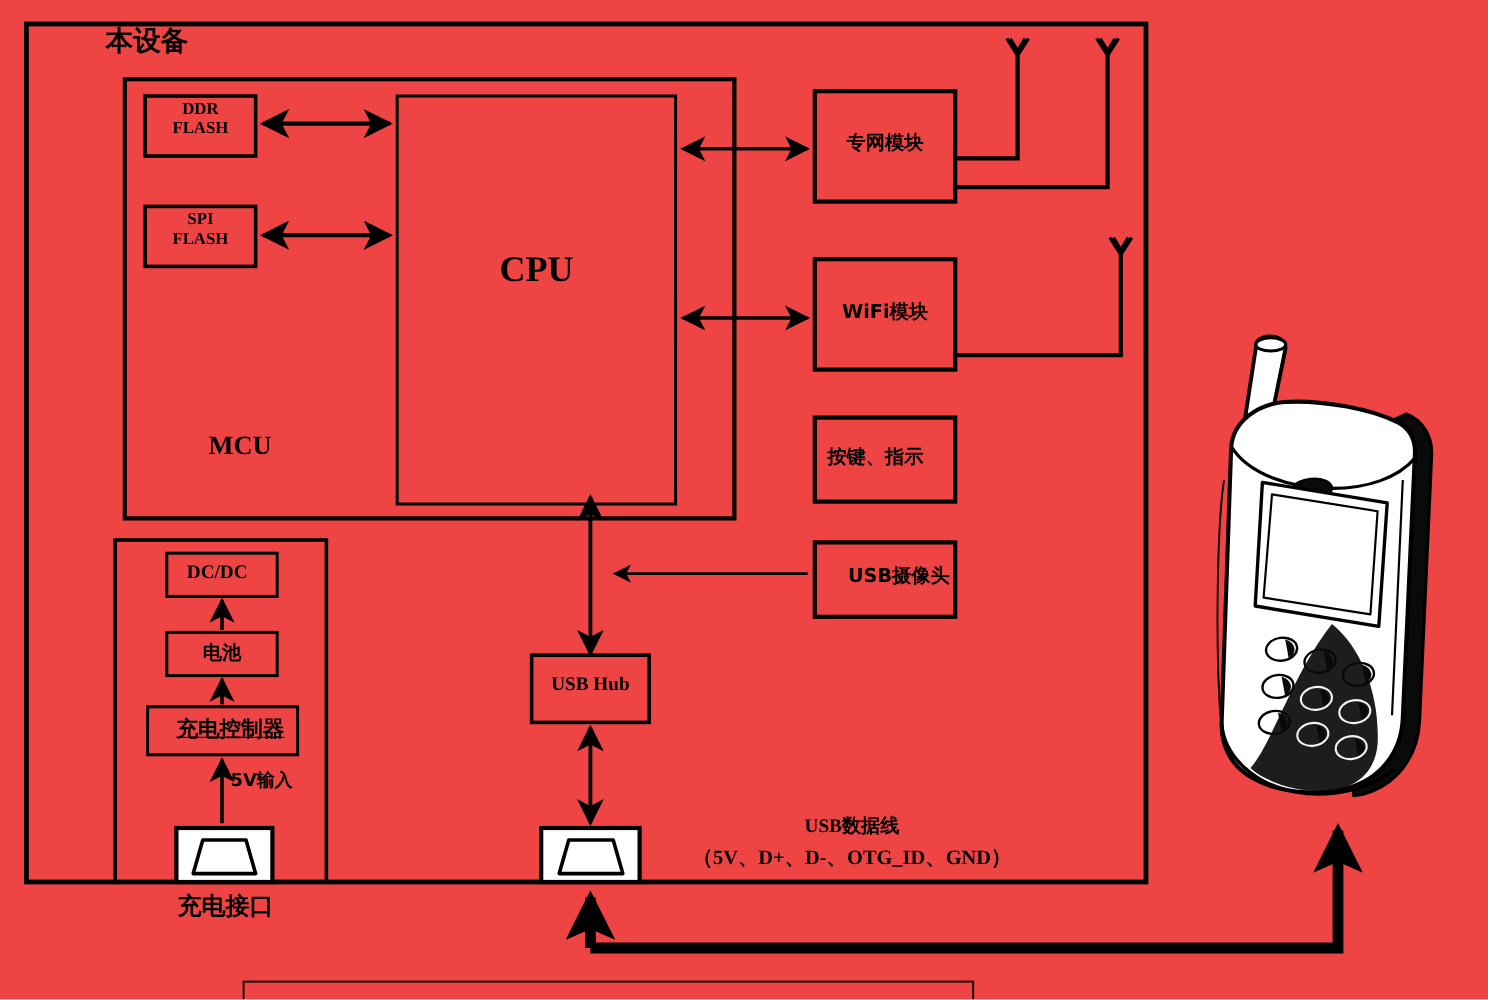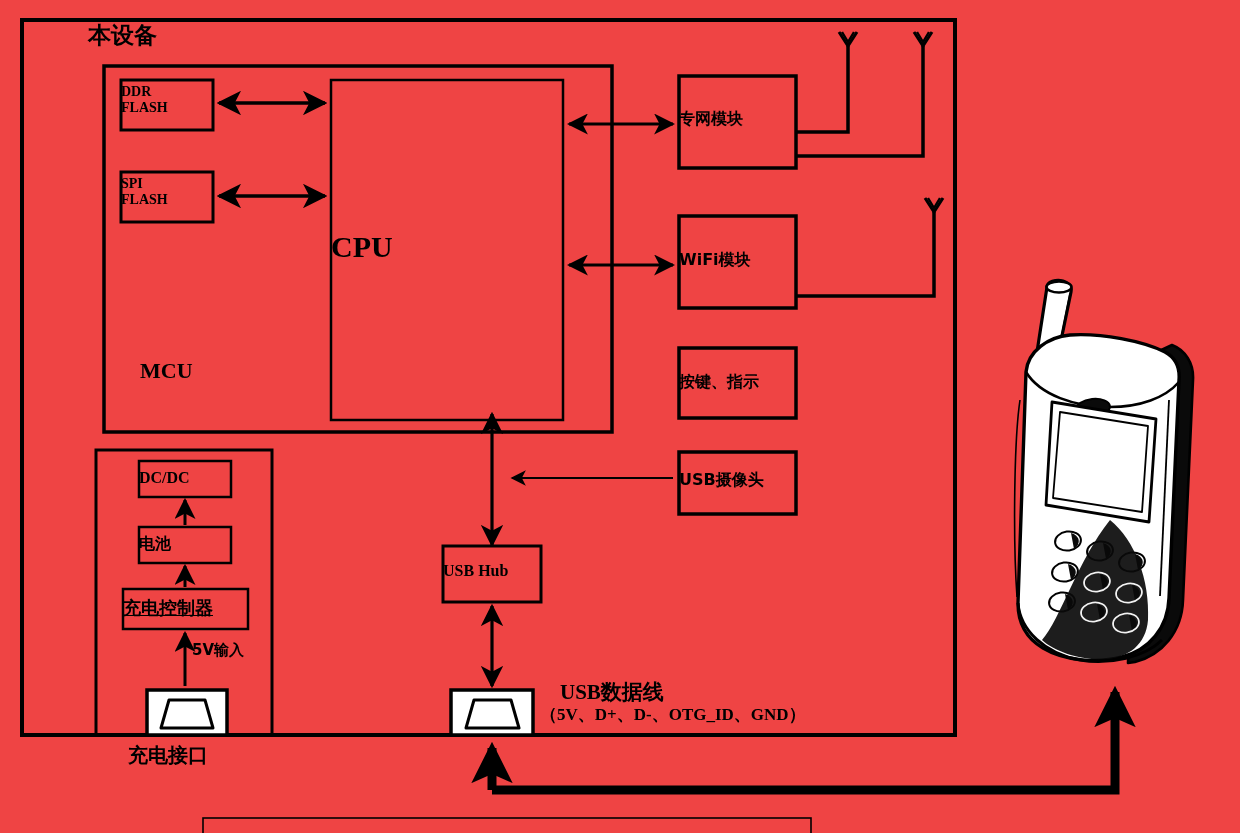--- a/index.html
+++ b/index.html
@@ -22,21 +22,21 @@
     position: absolute;
     left: 0;
     top: 0;
     width: 1240px;
     height: 833px;
   }
   .lbl {
     position: absolute;
     font-weight: bold;
     color: #000;
-    text-align: left;
+    text-align: center;
     line-height: 1.15;
     white-space: pre;
     letter-spacing: 0px;
   }
   .lbl-cn {
     font-family: "DejaVu Sans", "Liberation Sans", sans-serif;
     font-weight: bold;
   }
   .lbl-en {
     font-family: "Liberation Serif", "DejaVu Serif", serif;
@@ -198,21 +198,21 @@
       <path d="M 1018 603 C 1020 630 1045 654 1080 660 C 1110 665 1145 657 1162 640" fill="none" stroke="#000" stroke-width="3"></path>
     </g>
   </svg>
 
   <div class="lbl lbl-cn" style="left:88px; top:22px; width:200px; font-size:23px; text-align:left;">本设备</div>
 
   <div class="lbl lbl-en" style="left:121px; top:84px; width:92px; font-size:14px;"><span>DDR</span><br><span>FLASH</span></div>
 
   <div class="lbl lbl-en" style="left:121px; top:176px; width:92px; font-size:14px;"><span>SPI</span><br><span>FLASH</span></div>
 
-  <div class="lbl lbl-en" style="left:331px; top:230px; width:232px; font-size:30px;">CPU</div>
+  <div class="lbl lbl-en" style="left:331px; top:208px; width:232px; font-size:30px;">CPU</div>
 
   <div class="lbl lbl-en" style="left:140px; top:358px; width:120px; font-size:22px;">MCU</div>
 
   <div class="lbl lbl-cn" style="left:679px; top:110px; width:117px; font-size:16px;">专网模块</div>
 
   <div class="lbl lbl-cn" style="left:679px; top:251px; width:117px; font-size:16px;">WiFi模块</div>
 
   <div class="lbl lbl-cn" style="left:679px; top:373px; width:101px; font-size:16px;font-family:Liberation Serif, serif;">按键、指示</div>
 
   <div class="lbl lbl-cn" style="left:679px; top:471px; width:140px; font-size:16px;">USB摄像头</div>
@@ -222,17 +222,17 @@
   <div class="lbl lbl-en" style="left:139px; top:469px; width:84px; font-size:16px;">DC/DC</div>
 
   <div class="lbl lbl-cn" style="left:139px; top:535px; width:92px; font-size:16px;">电池</div>
 
   <div class="lbl lbl-cn" style="left:123px; top:598px; width:138px; font-size:18px;text-decoration:underline;">充电控制器</div>
 
   <div class="lbl lbl-cn" style="left:192px; top:642px; width:90px; font-size:15px; text-align:left;">5V输入</div>
 
   <div class="lbl lbl-cn" style="left:128px; top:744px; width:120px; font-size:20px;">充电接口</div>
 
-  <div class="lbl lbl-en" style="left:560px; top:680px; width:300px; font-size:21px;">USB数据线</div>
+  <div class="lbl lbl-en" style="left:560px; top:680px; width:300px; font-size:16px;">USB数据线</div>
 
   <div class="lbl lbl-en" style="left:540px; top:705px; width:340px; font-size:17px;">（5V、D+、D-、OTG_ID、GND）</div>
 
 </div>
 
 </body></html>

